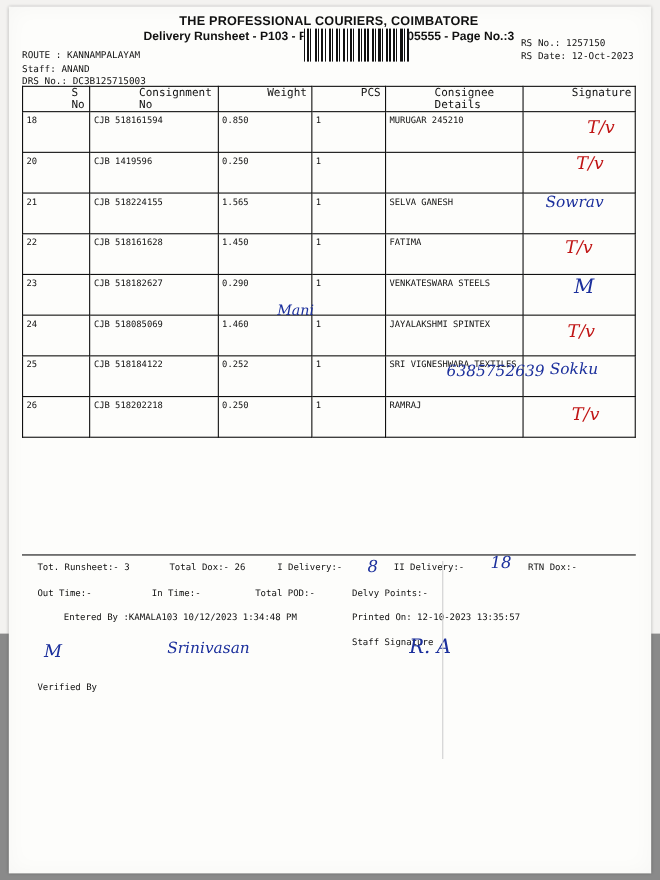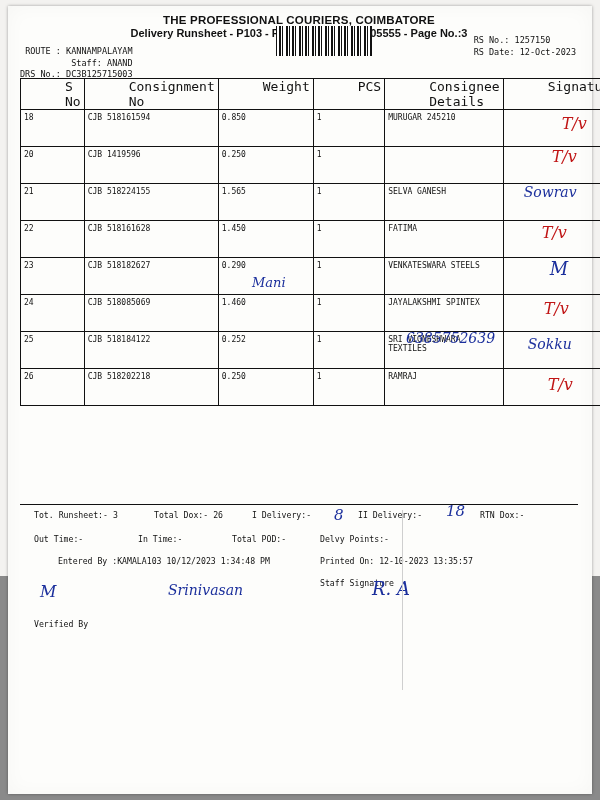--- a/index.html
+++ b/index.html
@@ -81,42 +81,41 @@
     top: 24px;
     font-size: 8.5px;
     line-height: 12px;
   }
   .meta-left {
     position: absolute;
     left: 4px;
     top: 36px;
     font-size: 8.5px;
     line-height: 11.5px;
-    text-align: right;
   }
 
   table.grid {
     position: absolute;
     left: 4px;
     top: 68px;
     width: 558px;
     border-collapse: collapse;
     font-size: 8px;
   }
   table.grid th, table.grid td {
     border: 1px solid #111;
     padding: 0 3px;
     vertical-align: top;
     font-weight: normal;
     text-align: left;
     font-family: "DejaVu Sans Mono", monospace;
   }
   table.grid th {
     height: 14px;
-    font-size: 13px;
+    font-size: 10px;
     padding-left: 44px;
   }
   table.grid td {
     height: 33px;
     font-size: 8px;
     padding-top: 3px;
   }
   .c-sno { width: 20px; }
   .c-cn { width: 80px; }
   .c-wt { width: 42px; }
@@ -316,19 +315,19 @@
 
         <div style="position:relative; height:16px; margin-top:6px;">
           <span class="cell" style="left:14px;margin-top:41px;">Verified By</span>
           <span class="cell" style="left:300px;">Staff Signature</span>
         </div>
       </div>
 
       <div class="hand blue" style="left:318px; top:496px; font-size:15px;">8</div>
       <div class="hand blue" style="left:430px; top:492px; font-size:15px;">18</div>
       <div class="hand blue" style="left:24px; top:572px; font-size:16px;">M</div>
-      <div class="hand blue" style="left:136px; top:572px; font-size:14px;margin-left:16px;">Srinivasan</div>
+      <div class="hand blue" style="left:136px; top:572px; font-size:14px;">Srinivasan</div>
       <div class="hand blue" style="left:356px; top:568px; font-size:18px;">R. A</div>
 
       <div class="vline" style="left:386px; top:500px; height:180px; border-color:#cfcfcf;"></div>
     </div>
   </div>
 </div>
 
 </body></html>

